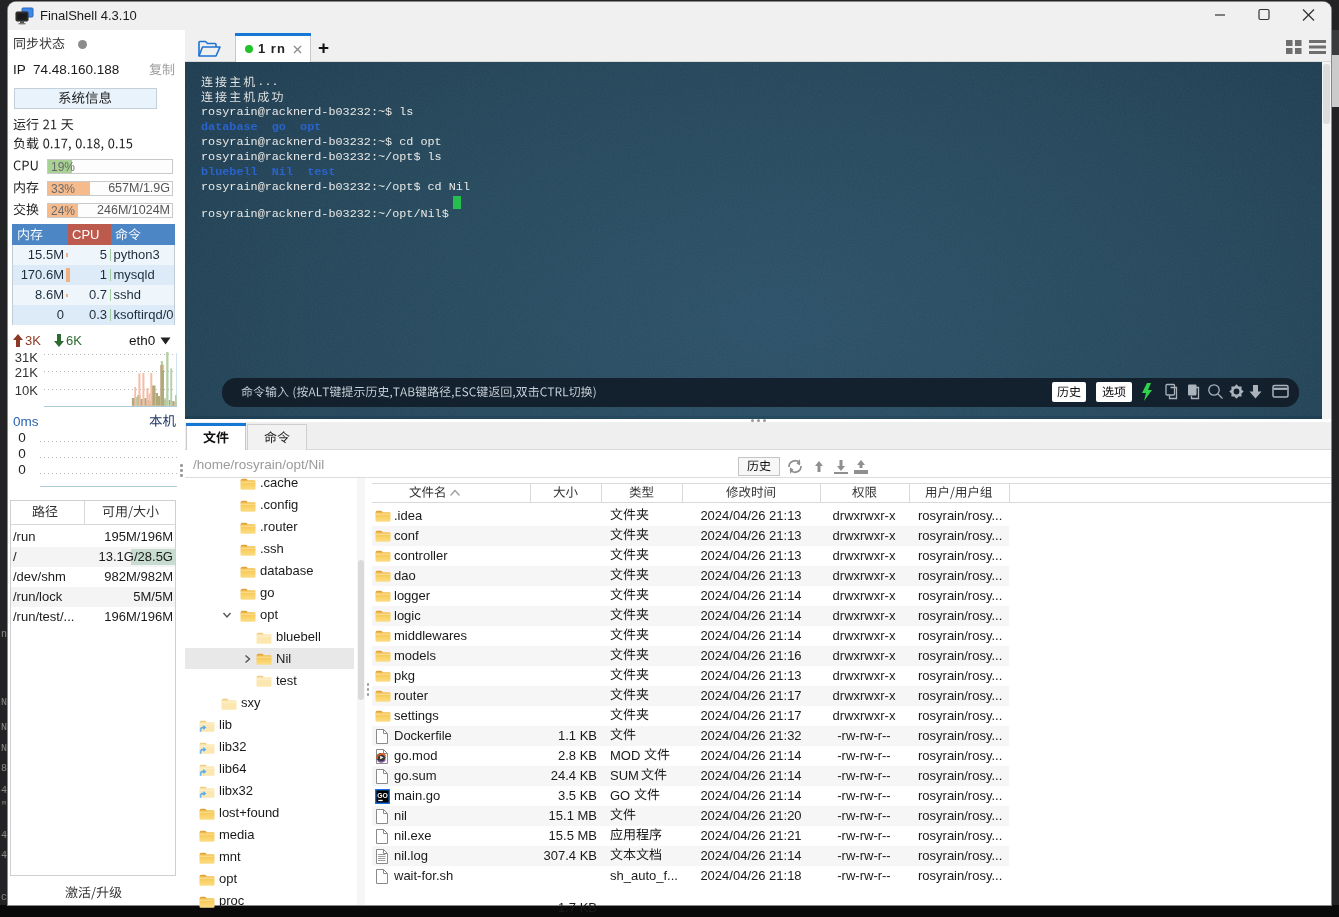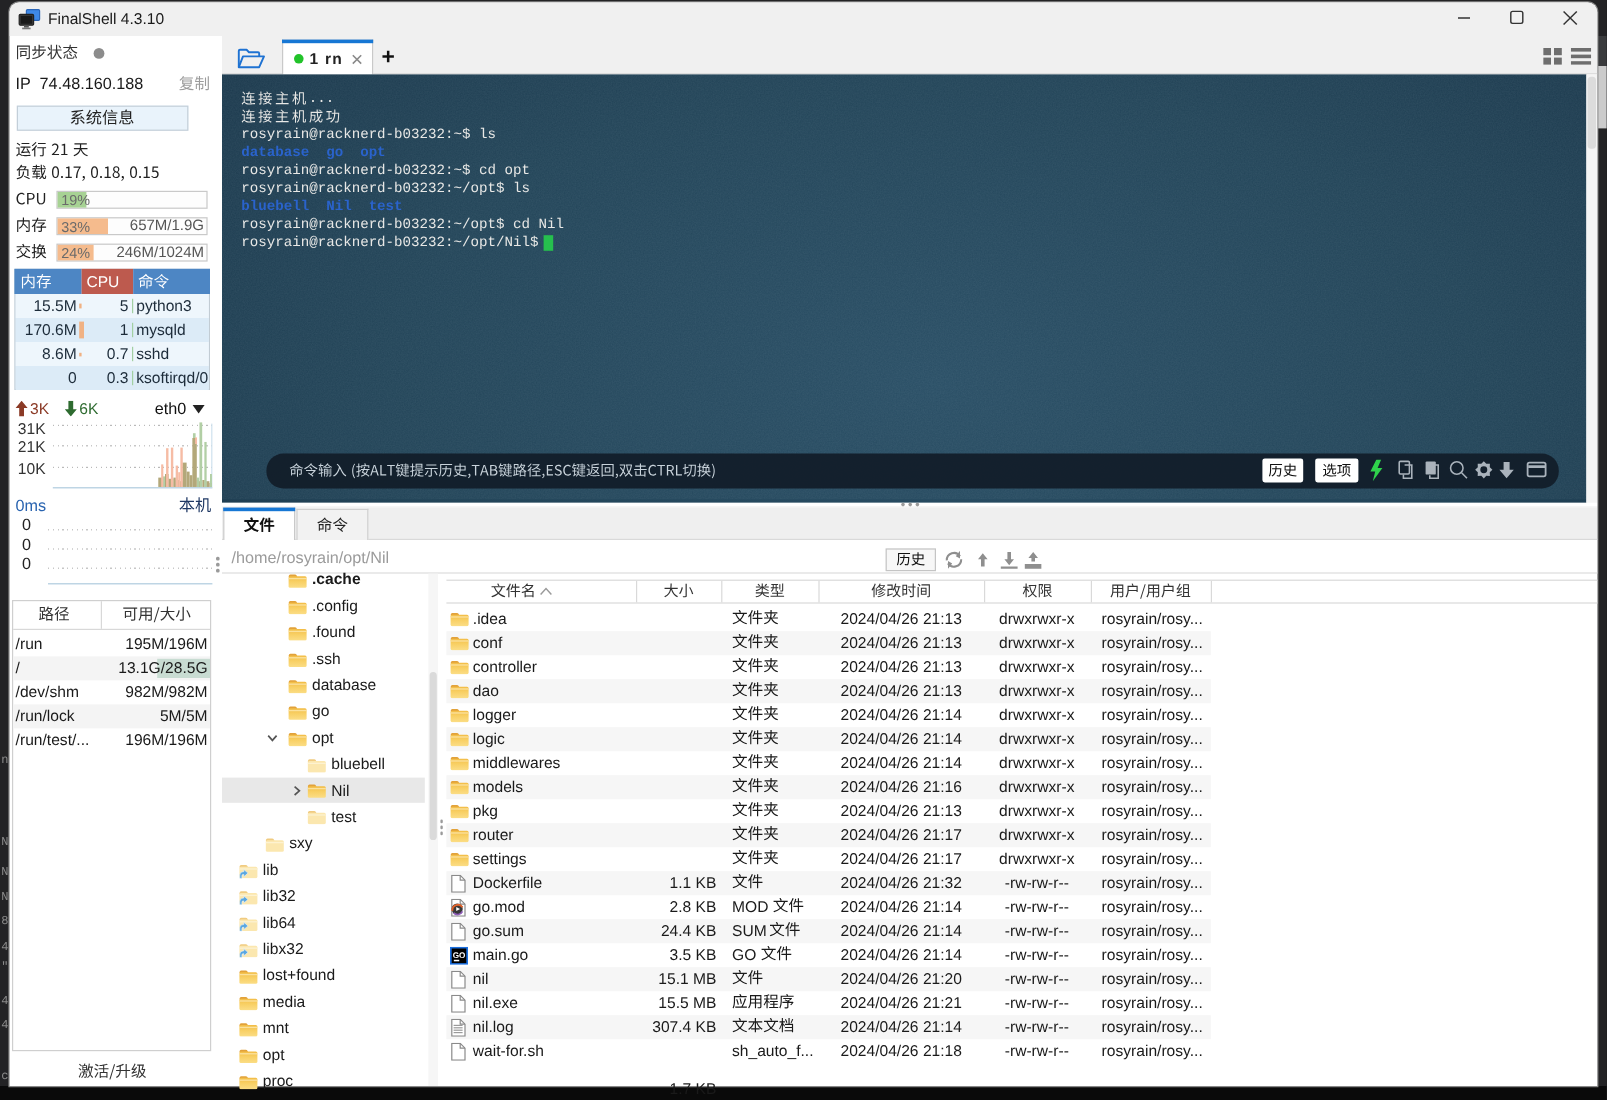--- a/index.html
+++ b/index.html
@@ -454,21 +454,21 @@
           <use href="#g49r" x="5866.7"></use>
         </g>
       </svg>
     </div>
     <div style="position:absolute;top:103px;height:18px;line-height:18px;font-size:11.8px;color:#e8e8e6;font-weight:400;font-family:Liberation Mono,monospace;white-space:pre;left:201px;">rosyrain@racknerd-b03232:~$ ls</div>
     <div style="position:absolute;top:118px;height:18px;line-height:18px;font-size:11.8px;color:#2a63cc;font-weight:700;font-family:Liberation Mono,monospace;white-space:pre;left:201px;">database  go  opt</div>
     <div style="position:absolute;top:133px;height:18px;line-height:18px;font-size:11.8px;color:#e8e8e6;font-weight:400;font-family:Liberation Mono,monospace;white-space:pre;left:201px;">rosyrain@racknerd-b03232:~$ cd opt</div>
     <div style="position:absolute;top:148px;height:18px;line-height:18px;font-size:11.8px;color:#e8e8e6;font-weight:400;font-family:Liberation Mono,monospace;white-space:pre;left:201px;">rosyrain@racknerd-b03232:~/opt$ ls</div>
     <div style="position:absolute;top:163px;height:18px;line-height:18px;font-size:11.8px;color:#2a63cc;font-weight:700;font-family:Liberation Mono,monospace;white-space:pre;left:201px;">bluebell  Nil  test</div>
     <div style="position:absolute;top:178px;height:18px;line-height:18px;font-size:11.8px;color:#e8e8e6;font-weight:400;font-family:Liberation Mono,monospace;white-space:pre;left:201px;">rosyrain@racknerd-b03232:~/opt$ cd Nil</div>
-    <div style="position:absolute;top:193px;height:18px;line-height:18px;font-size:11.8px;color:#e8e8e6;font-weight:400;font-family:Liberation Mono,monospace;white-space:pre;left:201px;">rosyrain@racknerd-b03232:~/opt/Nil$</div>
+    <div style="position:absolute;top:205px;height:18px;line-height:18px;font-size:11.8px;color:#e8e8e6;font-weight:400;font-family:Liberation Mono,monospace;white-space:pre;left:201px;">rosyrain@racknerd-b03232:~/opt/Nil$</div>
     <div style="position:absolute;left:453px;top:195.5px;width:8px;height:13px;background:#26bf4e;"></div>
     <div style="position:absolute;left:1321.5px;top:62px;width:9.5px;height:356.5px;background:#f4f4f4;"></div>
     <div style="position:absolute;left:1323px;top:64px;width:6.5px;height:60px;background:#dcdcdc;border-radius:3px;"></div>
     <div style="position:absolute;left:222px;top:378px;width:1077px;height:29px;background:#131e2b;border-radius:14px;opacity:0.96;"></div>
     <div style="position:absolute;left:241.0px;top:383.6px;">
       <svg width="357" height="17" viewBox="0 0 357 17" style="display:block">
         <g fill="#c8d2da" transform="translate(0,12.24) scale(0.012000,-0.012000)">
           <use href="#g30r" x="0.0"></use>
           <use href="#g31r" x="1000.0"></use>
           <use href="#g50r" x="2000.0"></use>
@@ -595,33 +595,33 @@
         <path d="M51 8 L55 13 L59 8 L56.5 8 L56.5 2 L53.5 2 L53.5 8 Z M48 14 L62 14 L62 16 L48 16 Z"></path>
         <path d="M71 7 L75 2 L79 7 L76.5 7 L76.5 10 L73.5 10 L73.5 7 Z M68 12 L82 12 L82 16 L68 16 Z M69 14"></path>
       </g>
     </svg>
     <div style="position:absolute;left:185px;top:648px;width:169px;height:20.5px;background:#e8e8e8;"></div>
     <svg style="position:absolute;left:240px;top:476.5px" width="17" height="13" viewBox="0 0 17 13">
       <path d="M0.5 4.5 Q0.5 1.8 2 1.8 L5.8 1.8 Q6.8 1.8 7.2 2.6 L7.8 3.9 L0.5 3.9 Z" fill="#e2a23a"></path>
       <rect x="0.5" y="3.2" width="15" height="9.6" rx="1.3" fill="url(#fgr)"></rect>
       <rect x="0.5" y="4.6" width="15" height="1.1" fill="#fce9b0" opacity="0.8"></rect>
     </svg>
-    <div style="position:absolute;top:473px;height:20px;line-height:20px;font-size:13px;color:#1a1a1a;font-weight:700;font-family:Liberation Sans,sans-serif;white-space:pre;left:260px;">.cache</div>
+    <div style="position:absolute;top:473px;height:20px;line-height:20px;font-size:13px;color:#1a1a1a;font-weight:400;font-family:Liberation Sans,sans-serif;white-space:pre;left:260px;">.cache</div>
     <svg style="position:absolute;left:240px;top:498.5px" width="17" height="13" viewBox="0 0 17 13">
       <path d="M0.5 4.5 Q0.5 1.8 2 1.8 L5.8 1.8 Q6.8 1.8 7.2 2.6 L7.8 3.9 L0.5 3.9 Z" fill="#e2a23a"></path>
       <rect x="0.5" y="3.2" width="15" height="9.6" rx="1.3" fill="url(#fgr)"></rect>
       <rect x="0.5" y="4.6" width="15" height="1.1" fill="#fce9b0" opacity="0.8"></rect>
     </svg>
     <div style="position:absolute;top:495px;height:20px;line-height:20px;font-size:13px;color:#1a1a1a;font-weight:400;font-family:Liberation Sans,sans-serif;white-space:pre;left:260px;">.config</div>
     <svg style="position:absolute;left:240px;top:520.5px" width="17" height="13" viewBox="0 0 17 13">
       <path d="M0.5 4.5 Q0.5 1.8 2 1.8 L5.8 1.8 Q6.8 1.8 7.2 2.6 L7.8 3.9 L0.5 3.9 Z" fill="#e2a23a"></path>
       <rect x="0.5" y="3.2" width="15" height="9.6" rx="1.3" fill="url(#fgr)"></rect>
       <rect x="0.5" y="4.6" width="15" height="1.1" fill="#fce9b0" opacity="0.8"></rect>
     </svg>
-    <div style="position:absolute;top:517px;height:20px;line-height:20px;font-size:13px;color:#1a1a1a;font-weight:400;font-family:Liberation Sans,sans-serif;white-space:pre;left:260px;">.found</div>
+    <div style="position:absolute;top:517px;height:20px;line-height:20px;font-size:13px;color:#1a1a1a;font-weight:400;font-family:Liberation Sans,sans-serif;white-space:pre;left:260px;">.router</div>
     <svg style="position:absolute;left:240px;top:542.5px" width="17" height="13" viewBox="0 0 17 13">
       <path d="M0.5 4.5 Q0.5 1.8 2 1.8 L5.8 1.8 Q6.8 1.8 7.2 2.6 L7.8 3.9 L0.5 3.9 Z" fill="#e2a23a"></path>
       <rect x="0.5" y="3.2" width="15" height="9.6" rx="1.3" fill="url(#fgr)"></rect>
       <rect x="0.5" y="4.6" width="15" height="1.1" fill="#fce9b0" opacity="0.8"></rect>
     </svg>
     <div style="position:absolute;top:539px;height:20px;line-height:20px;font-size:13px;color:#1a1a1a;font-weight:400;font-family:Liberation Sans,sans-serif;white-space:pre;left:260px;">.ssh</div>
     <svg style="position:absolute;left:240px;top:564.5px" width="17" height="13" viewBox="0 0 17 13">
       <path d="M0.5 4.5 Q0.5 1.8 2 1.8 L5.8 1.8 Q6.8 1.8 7.2 2.6 L7.8 3.9 L0.5 3.9 Z" fill="#e2a23a"></path>
       <rect x="0.5" y="3.2" width="15" height="9.6" rx="1.3" fill="url(#fgr)"></rect>
       <rect x="0.5" y="4.6" width="15" height="1.1" fill="#fce9b0" opacity="0.8"></rect>

